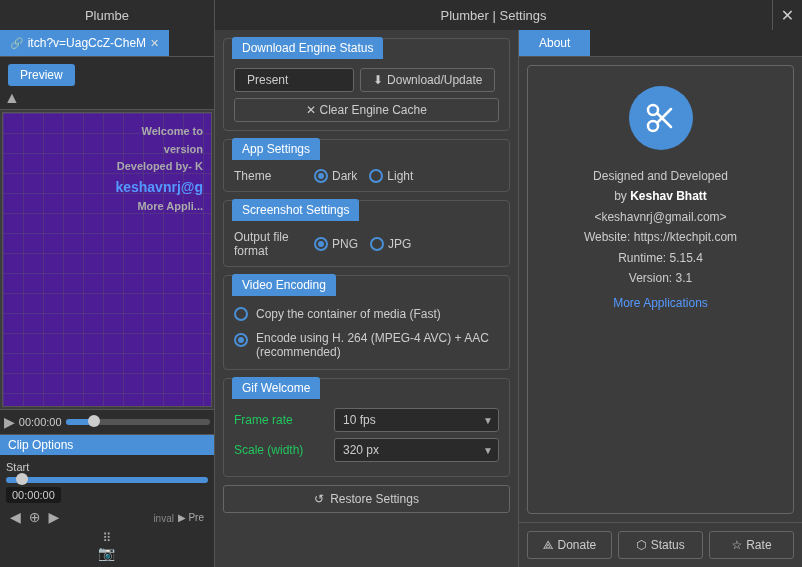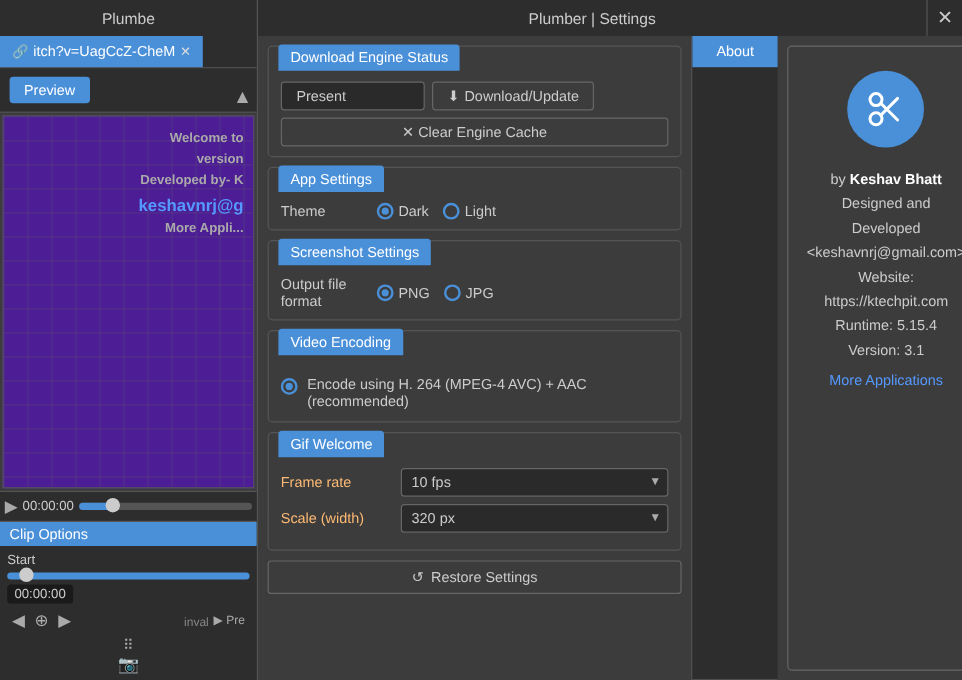--- a/index.html
+++ b/index.html
@@ -385,21 +385,21 @@
       font-size: 12px;
     }
 
     
     .gif-row {
       display: flex;
       align-items: center;
       margin-bottom: 6px;
     }
     .gif-label {
-      color: #fdba74;
+      color: #22c55e;
       font-size: 12px;
       width: 100px;
     }
     .dropdown-container {
       flex: 1;
       position: relative;
     }
     .dropdown {
       background: #2a2a2a;
       border: 1px solid #666;
@@ -433,24 +433,25 @@
       width: 100%;
       text-align: center;
       display: flex;
       align-items: center;
       justify-content: center;
       gap: 6px;
     }
 
     
     .about-panel {
-      width: 226px;
+      width: 284px;
       background: #3c3c3c;
       border-left: 1px solid #555;
       display: flex;
+      flex-direction: column;
     }
     .about-tab-bar {
       background: #2d2d2d;
       padding: 0;
       border-bottom: 1px solid #555;
     }
     .about-tab {
       display: inline-block;
       padding: 6px 20px;
       color: white;
@@ -545,21 +546,21 @@
   <div class="left-panel">
 
     <div class="tab-bar">
       <div class="tab-item">
         <span style="font-size:11px;">🔗</span>
         <span class="tab-url">itch?v=UagCcZ-CheM</span>
         <span class="tab-close">✕</span>
       </div>
     </div>
 
-    <div style="display:flex; align-items:flex-end; padding: 3px 4px; border-bottom:1px solid #555; background:#2d2d2d;">
+    <div style="display:flex; align-items:flex-start; padding: 3px 4px; border-bottom:1px solid #555; background:#2d2d2d;flex-direction:column;">
       <button class="preview-btn">Preview</button>
       <div style="flex:1;"></div>
       <span style="color:#aaa; font-size:16px; line-height:1; cursor:pointer;">▲</span>
     </div>
 
     <div class="preview-area">
       <div class="preview-grid"></div>
       <div class="preview-text">
         <div>Welcome to</div>
         <div>version</div>
@@ -655,20 +656,24 @@
               <span>JPG</span>
             </label>
           </div>
         </div>
       </div>
     </div>
 
     <div class="section">
       <div class="section-header">Video Encoding</div>
       <div class="section-body">
+        <div class="encoding-option">
+          <div class="radio-btn"></div>
+          <span>Copy the container of media (Fast)</span>
+        </div>
         <div class="encoding-option" style="margin-top:6px;">
           <div class="radio-btn selected" style="margin-top:2px;flex-shrink:0;"></div>
           <span>Encode using H. 264 (MPEG-4 AVC) + AAC (recommended)</span>
         </div>
       </div>
     </div>
 
     <div class="section">
       <div class="section-header">Gif Welcome</div>
       <div class="section-body">
@@ -711,25 +716,25 @@
     <div class="about-content">
       <div class="about-logo">
         <svg viewBox="0 0 36 36" fill="white" xmlns="http://www.w3.org/2000/svg">
           <circle cx="10" cy="26" r="5" fill="none" stroke="white" stroke-width="2.5"></circle>
           <circle cx="10" cy="10" r="5" fill="none" stroke="white" stroke-width="2.5"></circle>
           <line x1="14" y1="23" x2="28" y2="9" stroke="white" stroke-width="2.5" stroke-linecap="round"></line>
           <line x1="14" y1="13" x2="28" y2="27" stroke="white" stroke-width="2.5" stroke-linecap="round"></line>
         </svg>
       </div>
       <div class="about-text">
+        <div>Designed and Developed</div>
         <div>
           <span>by</span>
           <strong>Keshav Bhatt</strong>
         </div>
-        <div>Designed and Developed</div>
         <div>&lt;keshavnrj@gmail.com&gt;</div>
         <div>Website: https://ktechpit.com</div>
         <div>Runtime: 5.15.4</div>
         <div>Version: 3.1</div>
       </div>
       <div class="about-link">More Applications</div>
     </div>
     <div class="about-actions">
       <button class="action-btn">
         <span>⟁</span>

